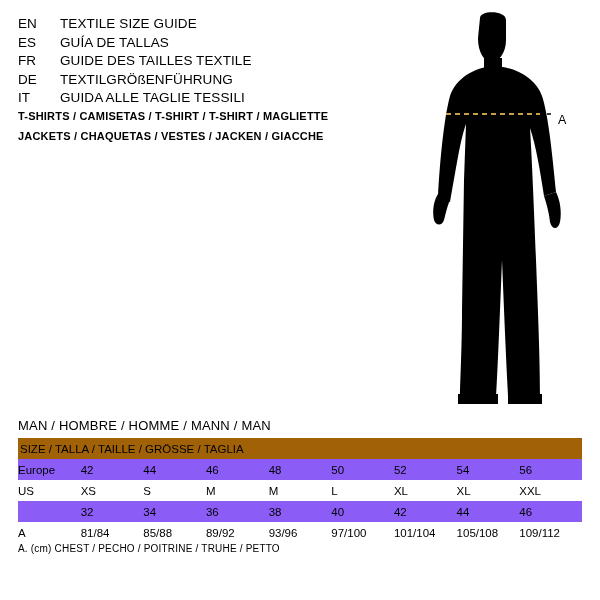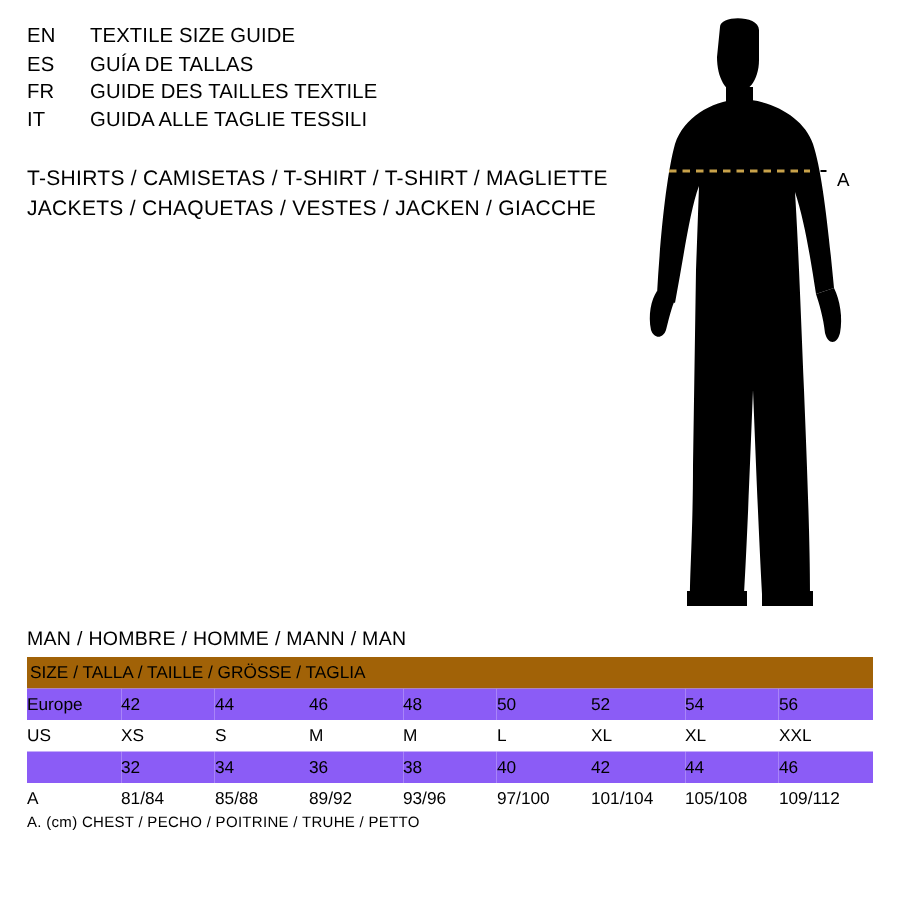--- a/index.html
+++ b/index.html
@@ -44,22 +44,22 @@
   }
 
   
   .cat-block {
     position: absolute;
     left: 18px;
     top: 110px;
     width: 420px;
   }
   .cat-line {
-    font-size: 14px;
-    font-weight: normal;
+    font-size: 11px;
+    font-weight: bold;
     height: 20px;
     letter-spacing: 0.2px;
   }
 
   
   .figure-wrap {
     position: absolute;
     left: 410px;
     top: 10px;
     width: 185px;
@@ -134,20 +134,24 @@
       <span class="lang-code">EN</span>
       <span class="lang-text">TEXTILE SIZE GUIDE</span>
     </div>
     <div class="lang-row">
       <span class="lang-code">ES</span>
       <span class="lang-text">GUÍA DE TALLAS</span>
     </div>
     <div class="lang-row">
       <span class="lang-code">FR</span>
       <span class="lang-text">GUIDE DES TAILLES TEXTILE</span>
+    </div>
+    <div class="lang-row">
+      <span class="lang-code">DE</span>
+      <span class="lang-text">TEXTILGRÖßENFÜHRUNG</span>
     </div>
     <div class="lang-row">
       <span class="lang-code">IT</span>
       <span class="lang-text">GUIDA ALLE TAGLIE TESSILI</span>
     </div>
   </div>
 
   <div class="cat-block">
     <div class="cat-line">T-SHIRTS / CAMISETAS / T-SHIRT / T-SHIRT / MAGLIETTE</div>
     <div class="cat-line">JACKETS / CHAQUETAS / VESTES / JACKEN / GIACCHE</div>

